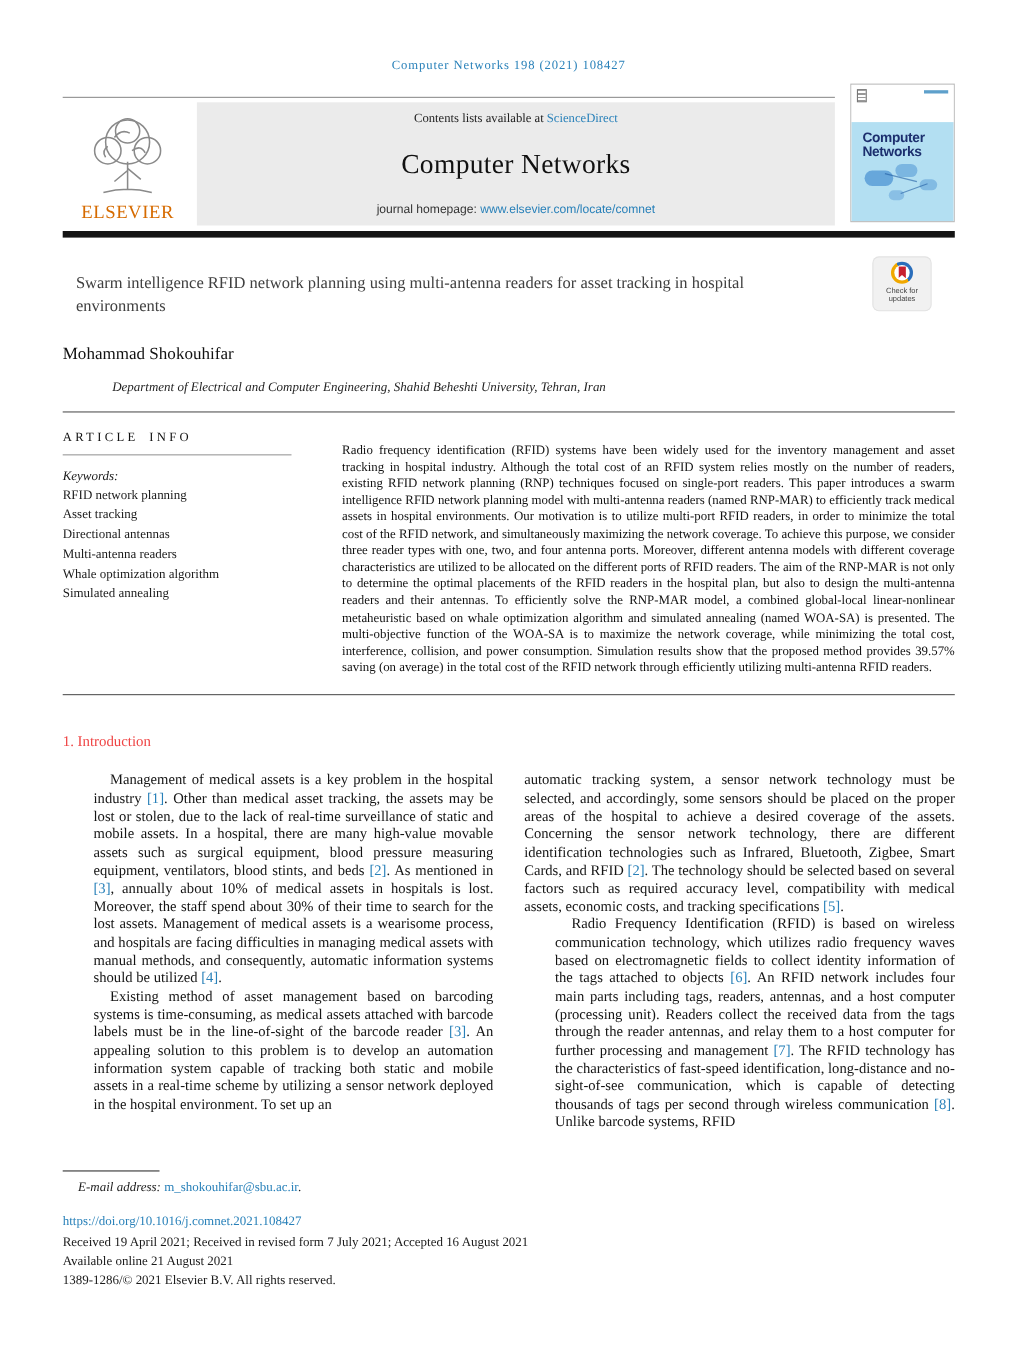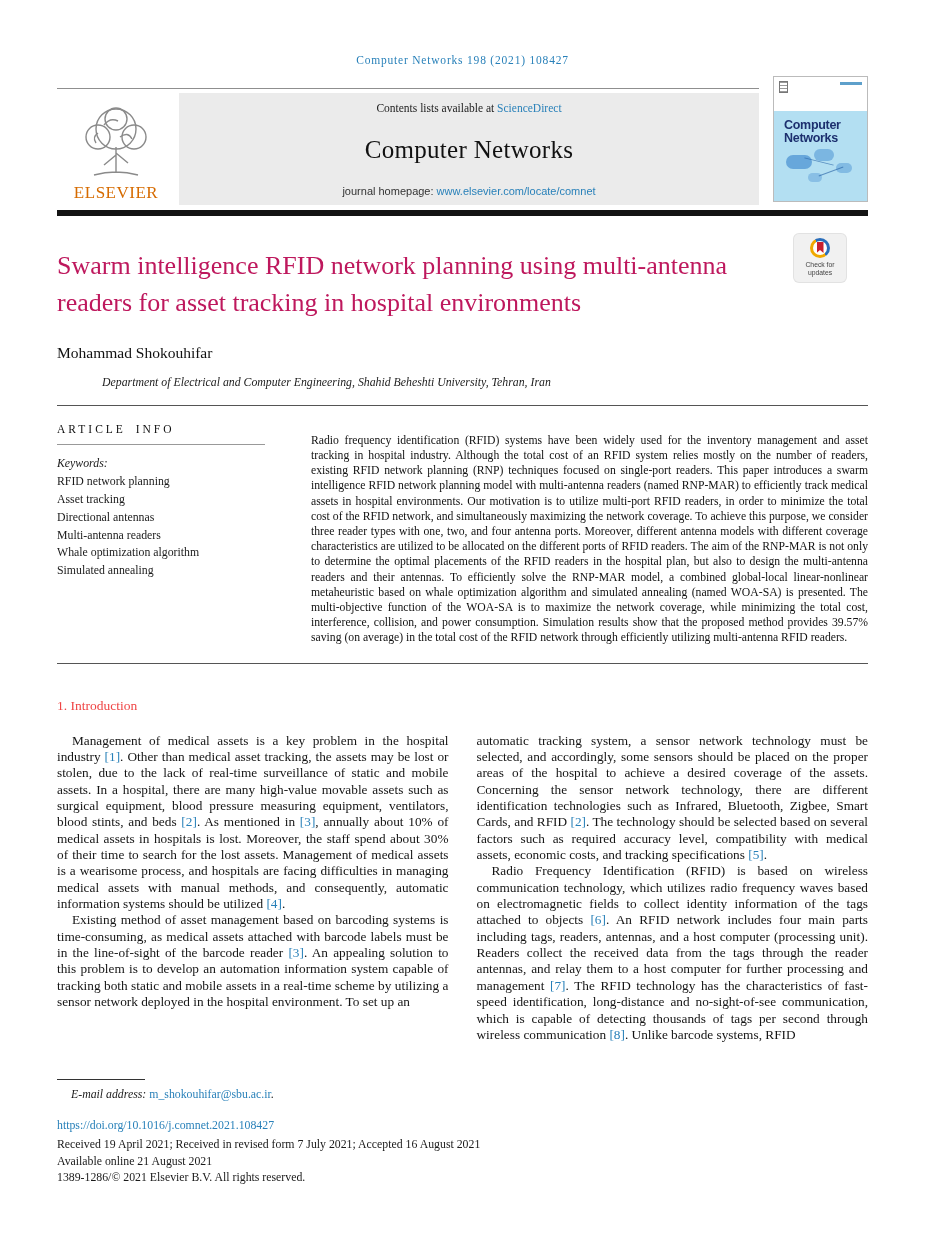--- a/index.html
+++ b/index.html
@@ -46,21 +46,21 @@
   .net.n3{width:16px;height:10px;left:62px;top:52px;background:rgba(40,120,200,.35);}
   .net.n4{width:14px;height:9px;left:34px;top:62px;background:rgba(40,120,200,.3);}
   .netline{position:absolute;height:1px;background:rgba(30,90,160,.6);}
   .nl1{width:30px;left:30px;top:50px;transform:rotate(14deg);}
   .nl2{width:26px;left:44px;top:60px;transform:rotate(-20deg);}
 
   .thick-bar{height:6px;background:var(--c-bar-black);margin-top:5px;}
 
   
   .title-row{position:relative;margin-top:32px;}
-  .paper-title{font-size:26px;line-height:1.42;color:#be185d;padding-right:120px;}
+  .paper-title{font-size:15px;line-height:1.42;color:#404040;padding-right:120px;margin-left:12px;}
   .badge{position:absolute;right:22px;top:-14px;width:52px;height:48px;background:#f1f1f1;
     border-radius:5px;box-shadow:0 0 0 1px #e2e2e2;display:flex;flex-direction:column;align-items:center;padding-top:4px;cursor:pointer;}
   .badge-ring{width:20px;height:20px;border-radius:50%;
     background:conic-gradient(var(--c-badge-blue) 0 140deg,var(--c-badge-yellow) 140deg 330deg,var(--c-badge-blue) 330deg 360deg);
     display:flex;align-items:center;justify-content:center;}
   .badge-ring-inner{width:14px;height:14px;border-radius:50%;background:#fff;display:flex;align-items:flex-start;justify-content:center;}
   .badge-mark{width:7px;height:11px;background:var(--c-badge-red);margin-top:1px;
     clip-path:polygon(0 0,100% 0,100% 100%,50% 72%,0 100%);}
   .badge-text{font-family:"Liberation Sans",sans-serif;font-size:6.8px;line-height:1.15;color:#444;text-align:center;margin-top:3px;width:44px;}
 
@@ -75,21 +75,21 @@
   .sec-head{font-size:11.5px;letter-spacing:3px;word-spacing:4px;color:#111;
     border-bottom:1px solid #999;padding-bottom:9px;}
   .kw-block{margin-top:10px;font-size:11.8px;line-height:1.52;}
   .kw-label{font-style:italic;}
   .abstract-text{margin-top:10px;font-size:11.7px;line-height:1.3;text-align:justify;color:#111;}
 
   
   .intro-head{margin-top:34px;font-size:13.5px;font-weight:normal;color:#ef4444;}
   .body-grid{display:grid;grid-template-columns:1fr 1fr;column-gap:28px;margin-top:19px;}
   .body-col p{font-size:13.3px;line-height:1.23;text-align:justify;color:#141414;}
-  .body-col p.indent{text-indent:15px;}
+  .body-col p.indent{text-indent:15px;margin-left:28px;}
   .ref{color:var(--c-link);}
   .lnk{cursor:pointer;}
 
   
   .footnote{margin-top:36px;}
   .footnote-rule{width:88px;border:none;border-top:1px solid #333;margin-bottom:7px;}
   .email-line{font-size:11.8px;padding-left:14px;}
   .email-label{font-style:italic;}
   .email-link{color:var(--c-link);}
   .pubinfo{margin-top:15px;font-size:11.8px;line-height:1.42;}

